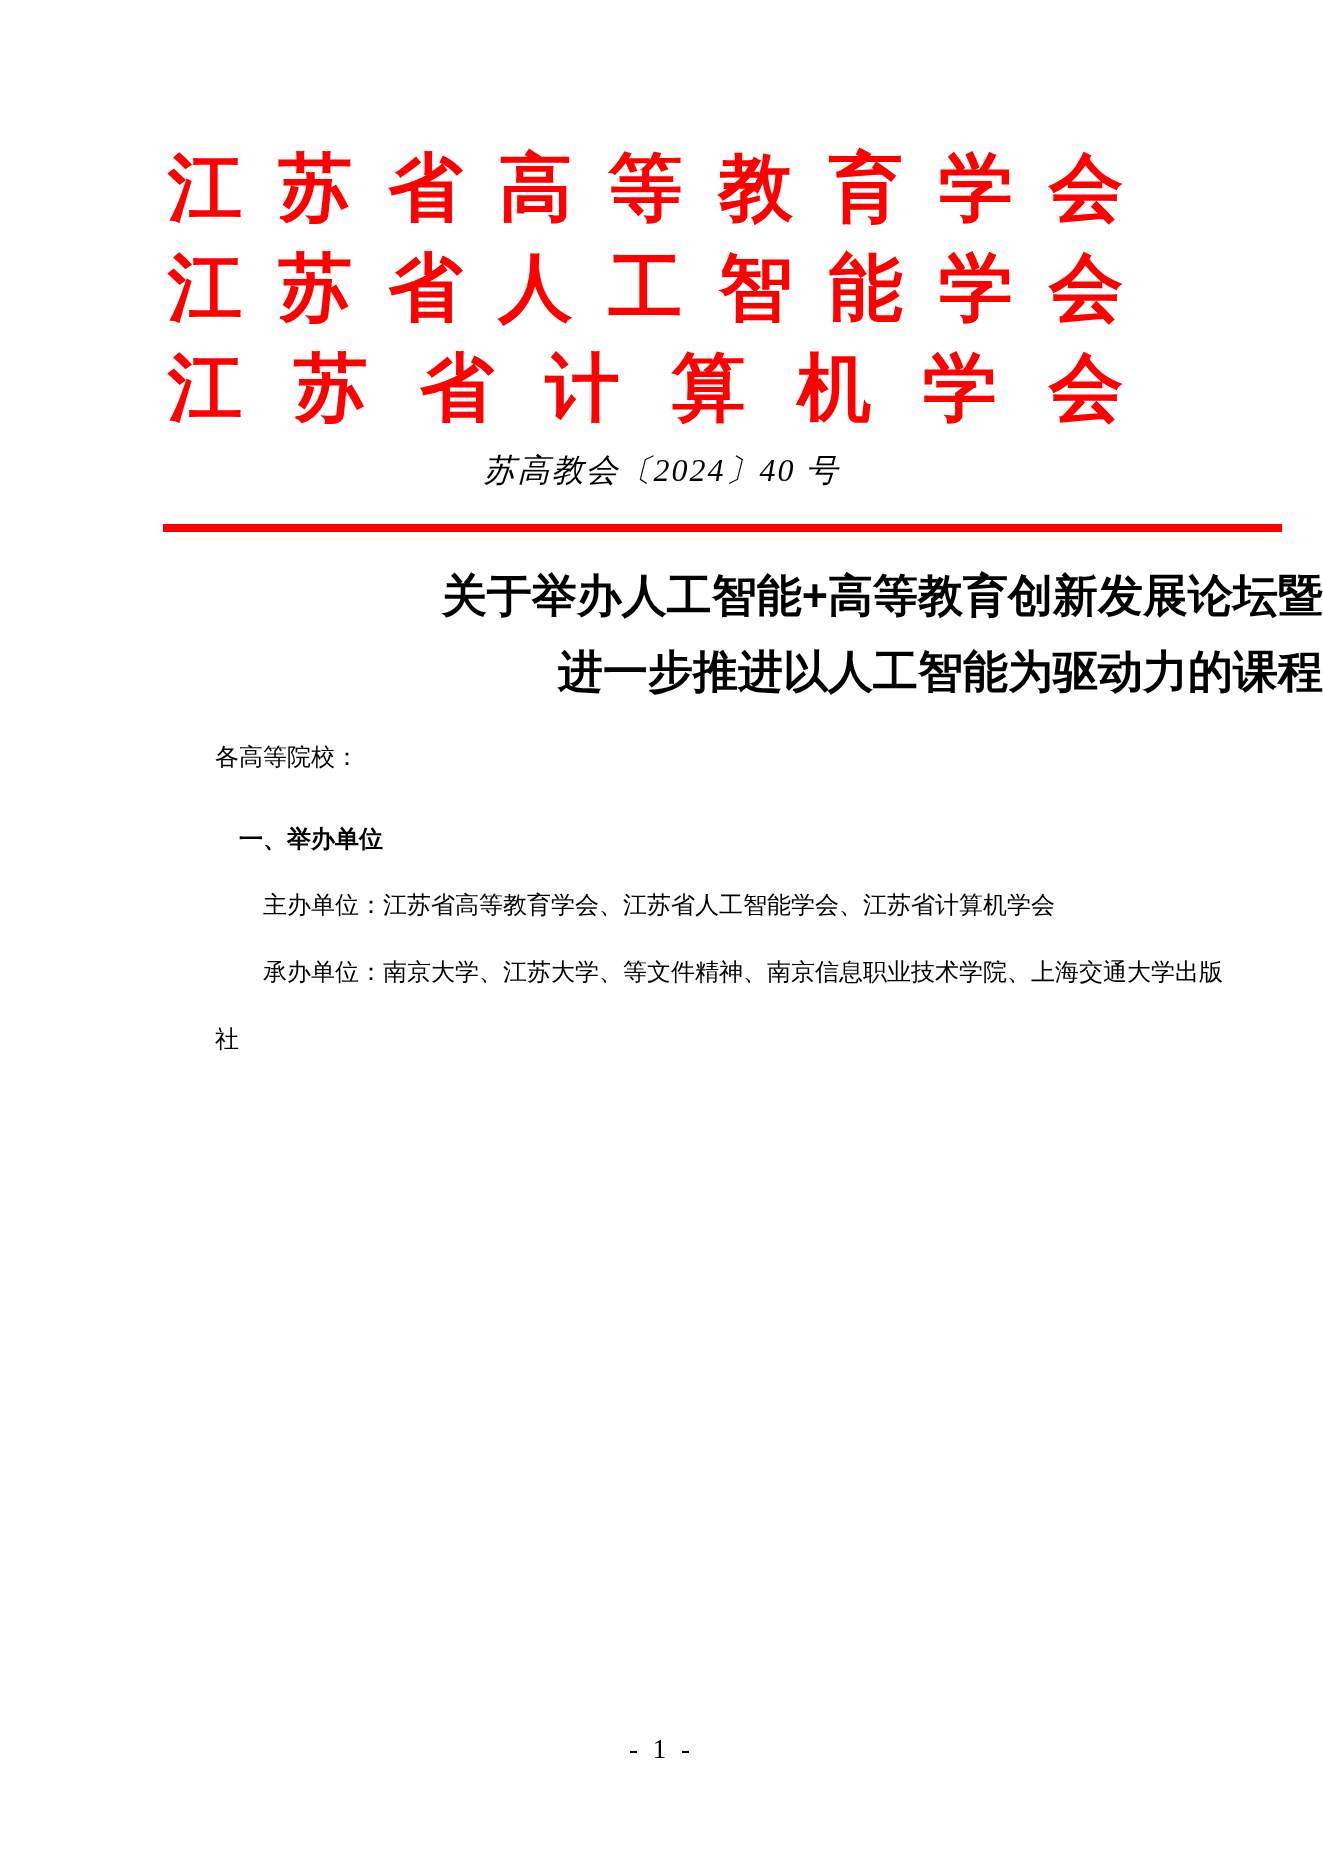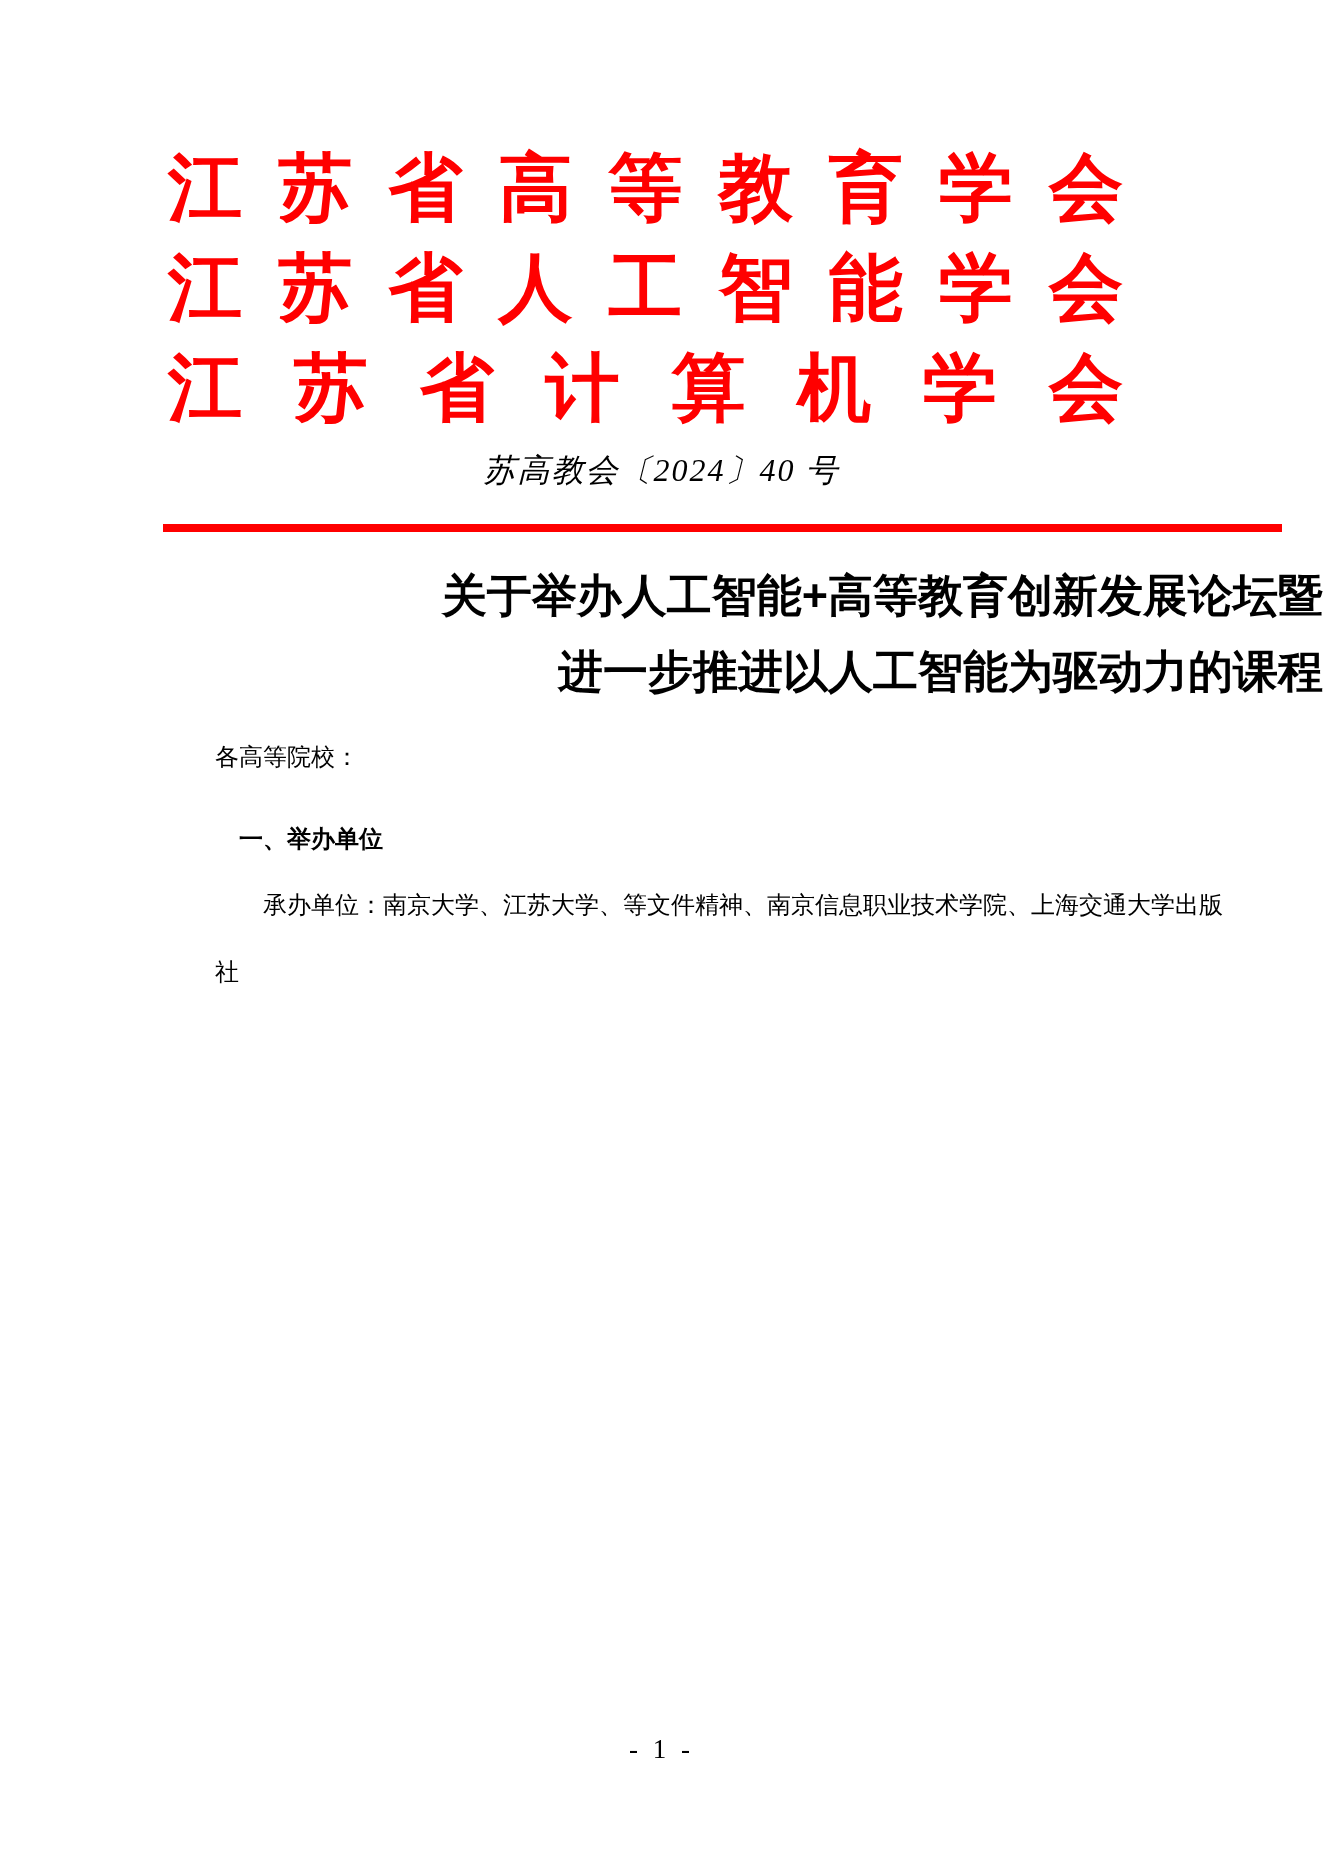--- a/index.html
+++ b/index.html
@@ -137,18 +137,19 @@
   <div class="red-rule"></div>
 
   <div class="doc-title">
     <div>关于举办人工智能+高等教育创新发展论坛暨</div>
     <div>进一步推进以人工智能为驱动力的课程</div>
   </div>
 
   <div class="doc-body">
     <div class="salutation">各高等院校：</div>
     <p class="section-heading">一、举办单位</p>
+    <p class="unit-line">主办单位：江苏省高等教育学会、江苏省人工智能学会、江苏省计算机学会</p>
     <p class="unit-line">承办单位：南京大学、江苏大学、等文件精神、南京信息职业技术学院、上海交通大学出版社</p>
   </div>
 
   <div class="page-number">- 1 -</div>
 
 </div>
 
 </body></html>

